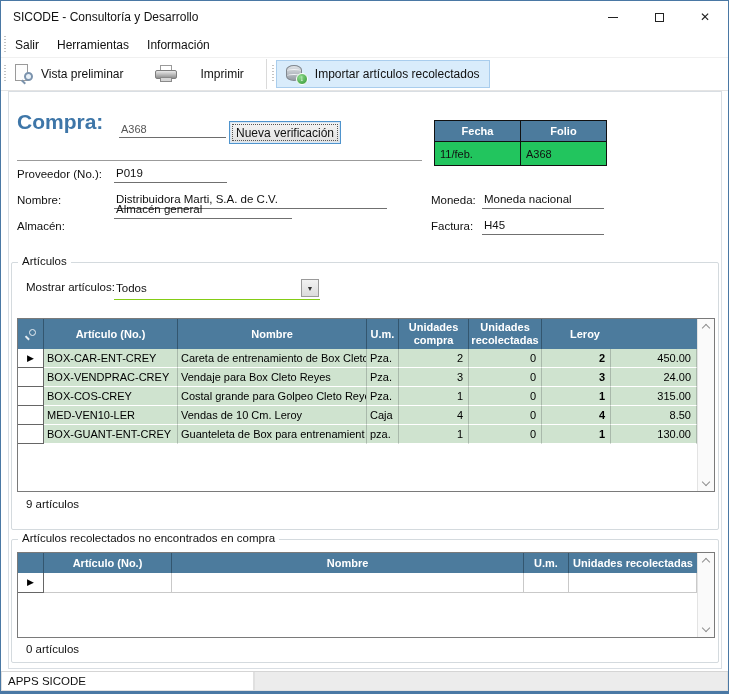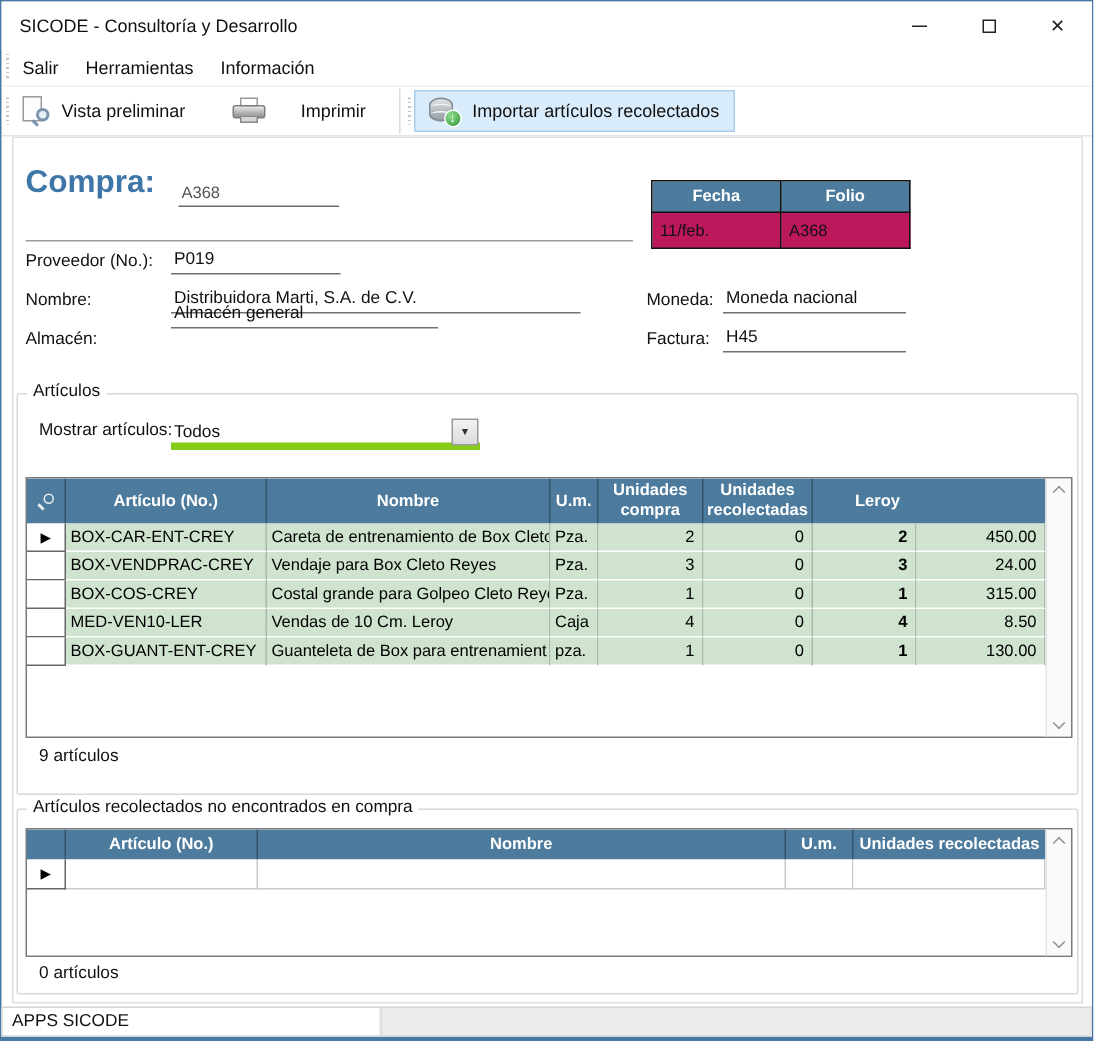--- a/index.html
+++ b/index.html
@@ -60,34 +60,34 @@
     color:#555; border-bottom:1px solid #6d6d6d; padding:3px 2px 0 2px; }
   .nueva-btn{ position:absolute; left:220px; top:29px; width:112px; height:23px; font-size:12px; color:#111;
     background:linear-gradient(#f4f4f4,#e1e1e1); border:1px solid #4f94cd;
     box-shadow:inset 0 0 0 1px #d6e6f5; outline:1px dotted #555; outline-offset:-4px;
     display:flex; align-items:center; justify-content:center; }
   .compra-sep{ position:absolute; left:8px; top:68px; width:405px; height:1px; background:#9b9b9b; }
 
   .ff-table{ position:absolute; left:425px; top:28px; border-collapse:collapse; }
   .ff-table td{ border:1px solid #111; font-size:11px; }
   .ff-head{ width:86px; height:21px; background:#4c7b9d; color:#fff; font-weight:bold; text-align:center; }
-  .ff-val{ width:86px; height:24px; background:#be185d; padding-left:5px; color:#111; }
+  .ff-val{ width:86px; height:24px; background:#22c55e; padding-left:5px; color:#111; }
 
   .fld-label{ position:absolute; font-size:11.5px; color:#111; }
   .fld-value{ position:absolute; font-size:11.5px; color:#111; border-bottom:1px solid #707070;
     height:17px; padding:1px 2px 0 2px; white-space:nowrap; overflow:hidden; }
 
   
   .groupbox{ position:absolute; border:1px solid #d4dade; border-radius:2px; }
   .gb-title{ position:absolute; top:-8px; left:6px; background:#fff; padding:0 4px; font-size:11.5px; color:#111; }
   .gb1{ left:2px; top:170px; width:708px; height:268px; }
   .gb2{ left:2px; top:447px; width:708px; height:124px; }
 
   .mostrar-label{ position:absolute; left:14px; top:18px; font-size:11.5px; color:#111; }
-  .combo{ position:absolute; left:102px; top:13px; width:206px; height:24px; border-bottom:5px solid #84cc16; }
+  .combo{ position:absolute; left:102px; top:13px; width:206px; height:24px; border-bottom:1px solid #84cc16; }
   .combo-text{ position:absolute; left:2px; top:6px; font-size:11.5px; color:#111; }
   .combo-btn{ position:absolute; right:1px; top:3px; width:18px; height:18px; background:linear-gradient(#f2f2f2,#dcdcdc);
     border:1px solid #9a9a9a; display:flex; align-items:center; justify-content:center; font-size:7px; color:#333; }
 
   
   .grid{ position:absolute; background:#fff; border:1px solid #7a7a7a; overflow:hidden; }
   .grid1{ left:5px; top:55px; width:698px; height:174px; }
   .grid2{ left:5px; top:12px; width:698px; height:86px; }
   .grid-head{ display:flex; background:#4c7b9d; }
   .gh-cell{ color:#fff; font-size:11px; font-weight:bold; display:flex; align-items:center; justify-content:center;
@@ -177,20 +177,21 @@
         <span class="badge">↓</span>
       </span>
       <span>Importar artículos recolectados</span>
     </div>
   </div>
 
   <div class="panel">
 
     <span class="compra-label">Compra:</span>
     <div class="compra-input">A368</div>
+    <div class="nueva-btn">Nueva verificación</div>
     <div class="compra-sep"></div>
 
     <table class="ff-table">
       <tbody>
           <tr>
         <td class="ff-head">Fecha</td>
         <td class="ff-head">Folio</td>
       </tr>
       <tr>
         <td class="ff-val">11/feb.</td>

